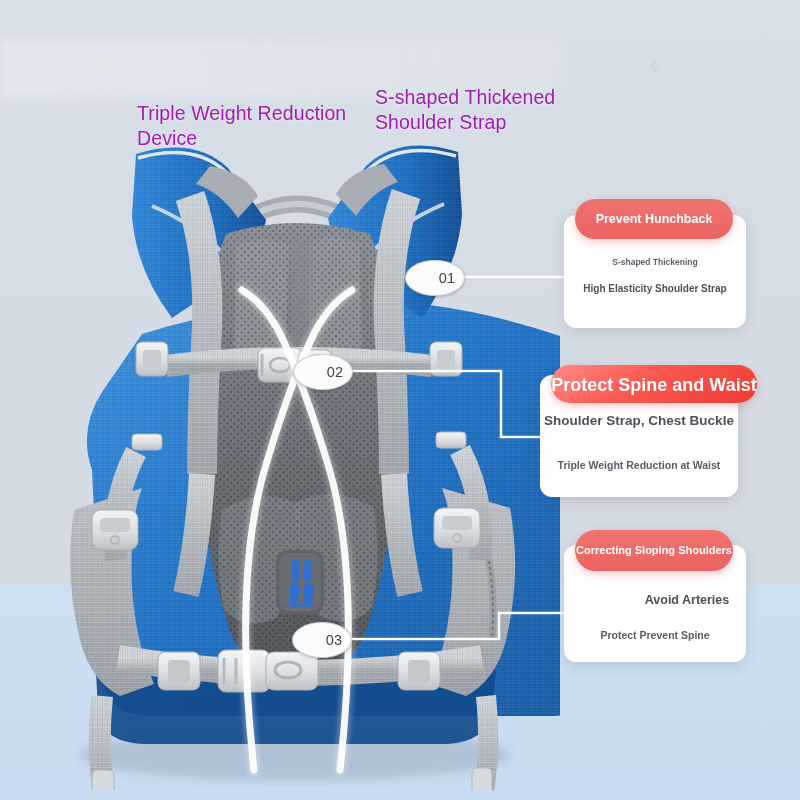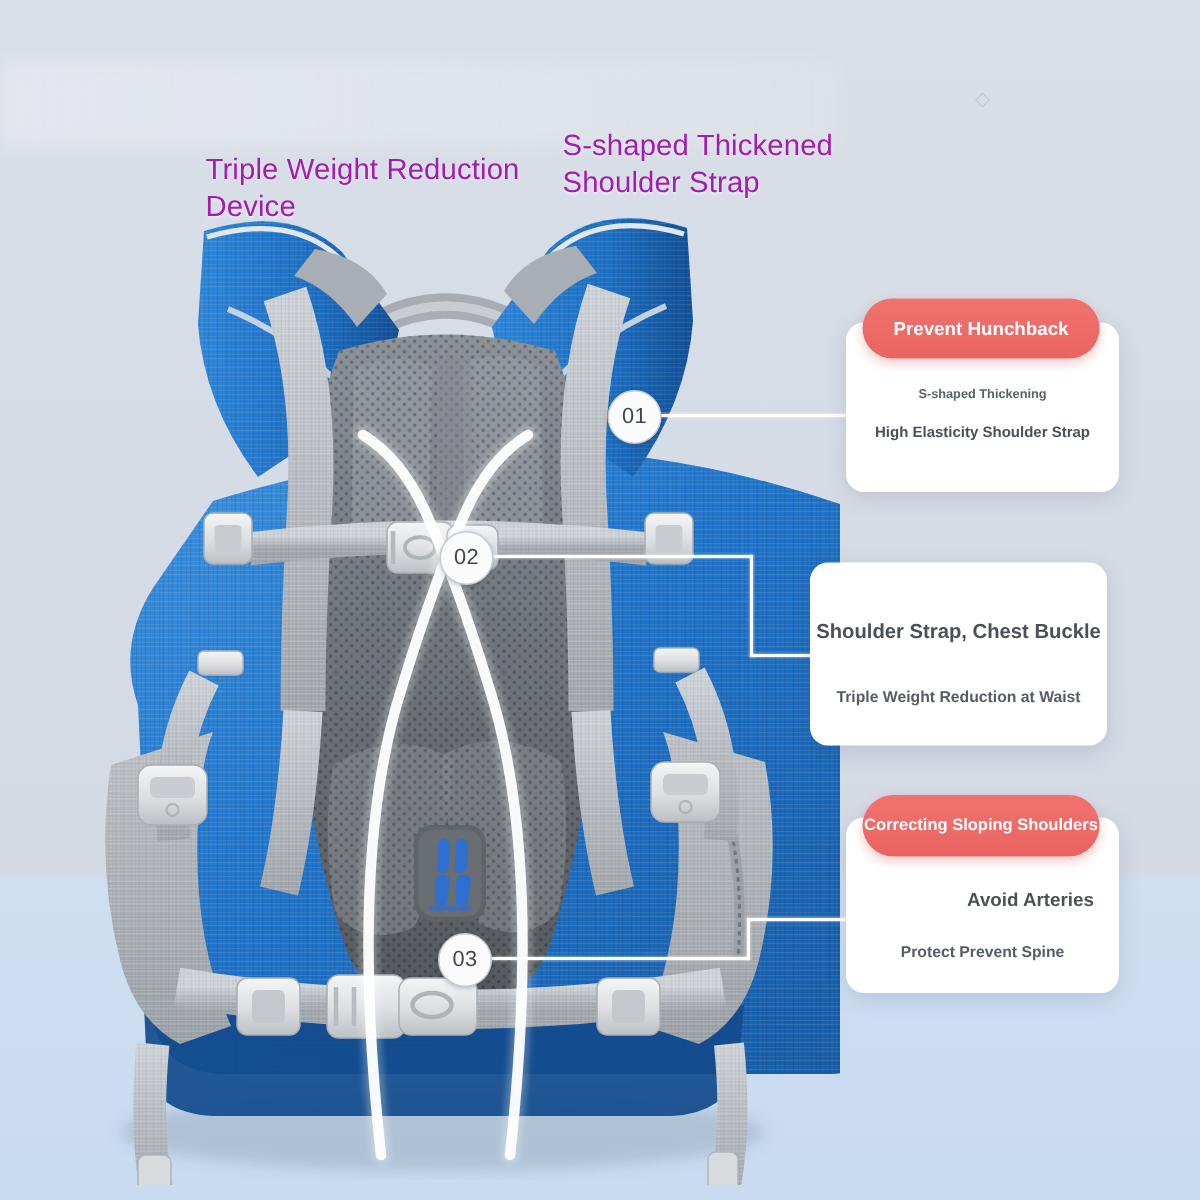--- a/index.html
+++ b/index.html
@@ -33,21 +33,21 @@
 
   
   #product{position:absolute;left:40px;top:110px;width:520px;height:680px;}
   #product svg{display:block;}
 
   
   .marker{position:absolute;width:34px;height:34px;border-radius:50%;
     background:#fbfbfc;border:1px solid #c7ccd3;
     box-shadow:0 1px 3px rgba(40,50,65,.28);
     display:flex;align-items:center;justify-content:center;
-    font-size:14.5px;color:#3f454d;font-weight:400;letter-spacing:.3px;}
+    font-size:14.5px;color:#3f454d;font-weight:400;letter-spacing:.3px;padding-left:24px;}
   #marker-01{left:405px;top:260px;}
   #marker-02{left:293px;top:354px;}
   #marker-03{left:292px;top:622px;}
 
   
   .conn{position:absolute;background:#ffffff;box-shadow:0 0 2px rgba(255,255,255,.8);}
   .conn-h{height:2px;}
   .conn-v{width:2px;}
 
   
@@ -306,20 +306,21 @@
   <div class="card" id="card-1">
     <div class="card-line l1">S-shaped Thickening</div>
     <div class="card-line l2">High Elasticity Shoulder Strap</div>
   </div>
   <div class="pill pill-soft" id="pill-1">Prevent Hunchback</div>
 
   <div class="card" id="card-2">
     <div class="card-line l1">Shoulder Strap, Chest Buckle</div>
     <div class="card-line l2">Triple Weight Reduction at Waist</div>
   </div>
+  <div class="pill pill-bright" id="pill-2">Protect Spine and Waist</div>
 
   <div class="card" id="card-3">
     <div class="card-line l1">Avoid Arteries</div>
     <div class="card-line l2">Protect Prevent Spine</div>
   </div>
   <div class="pill pill-soft" id="pill-3">Correcting Sloping Shoulders</div>
 
 </div>
 
 </body></html>

